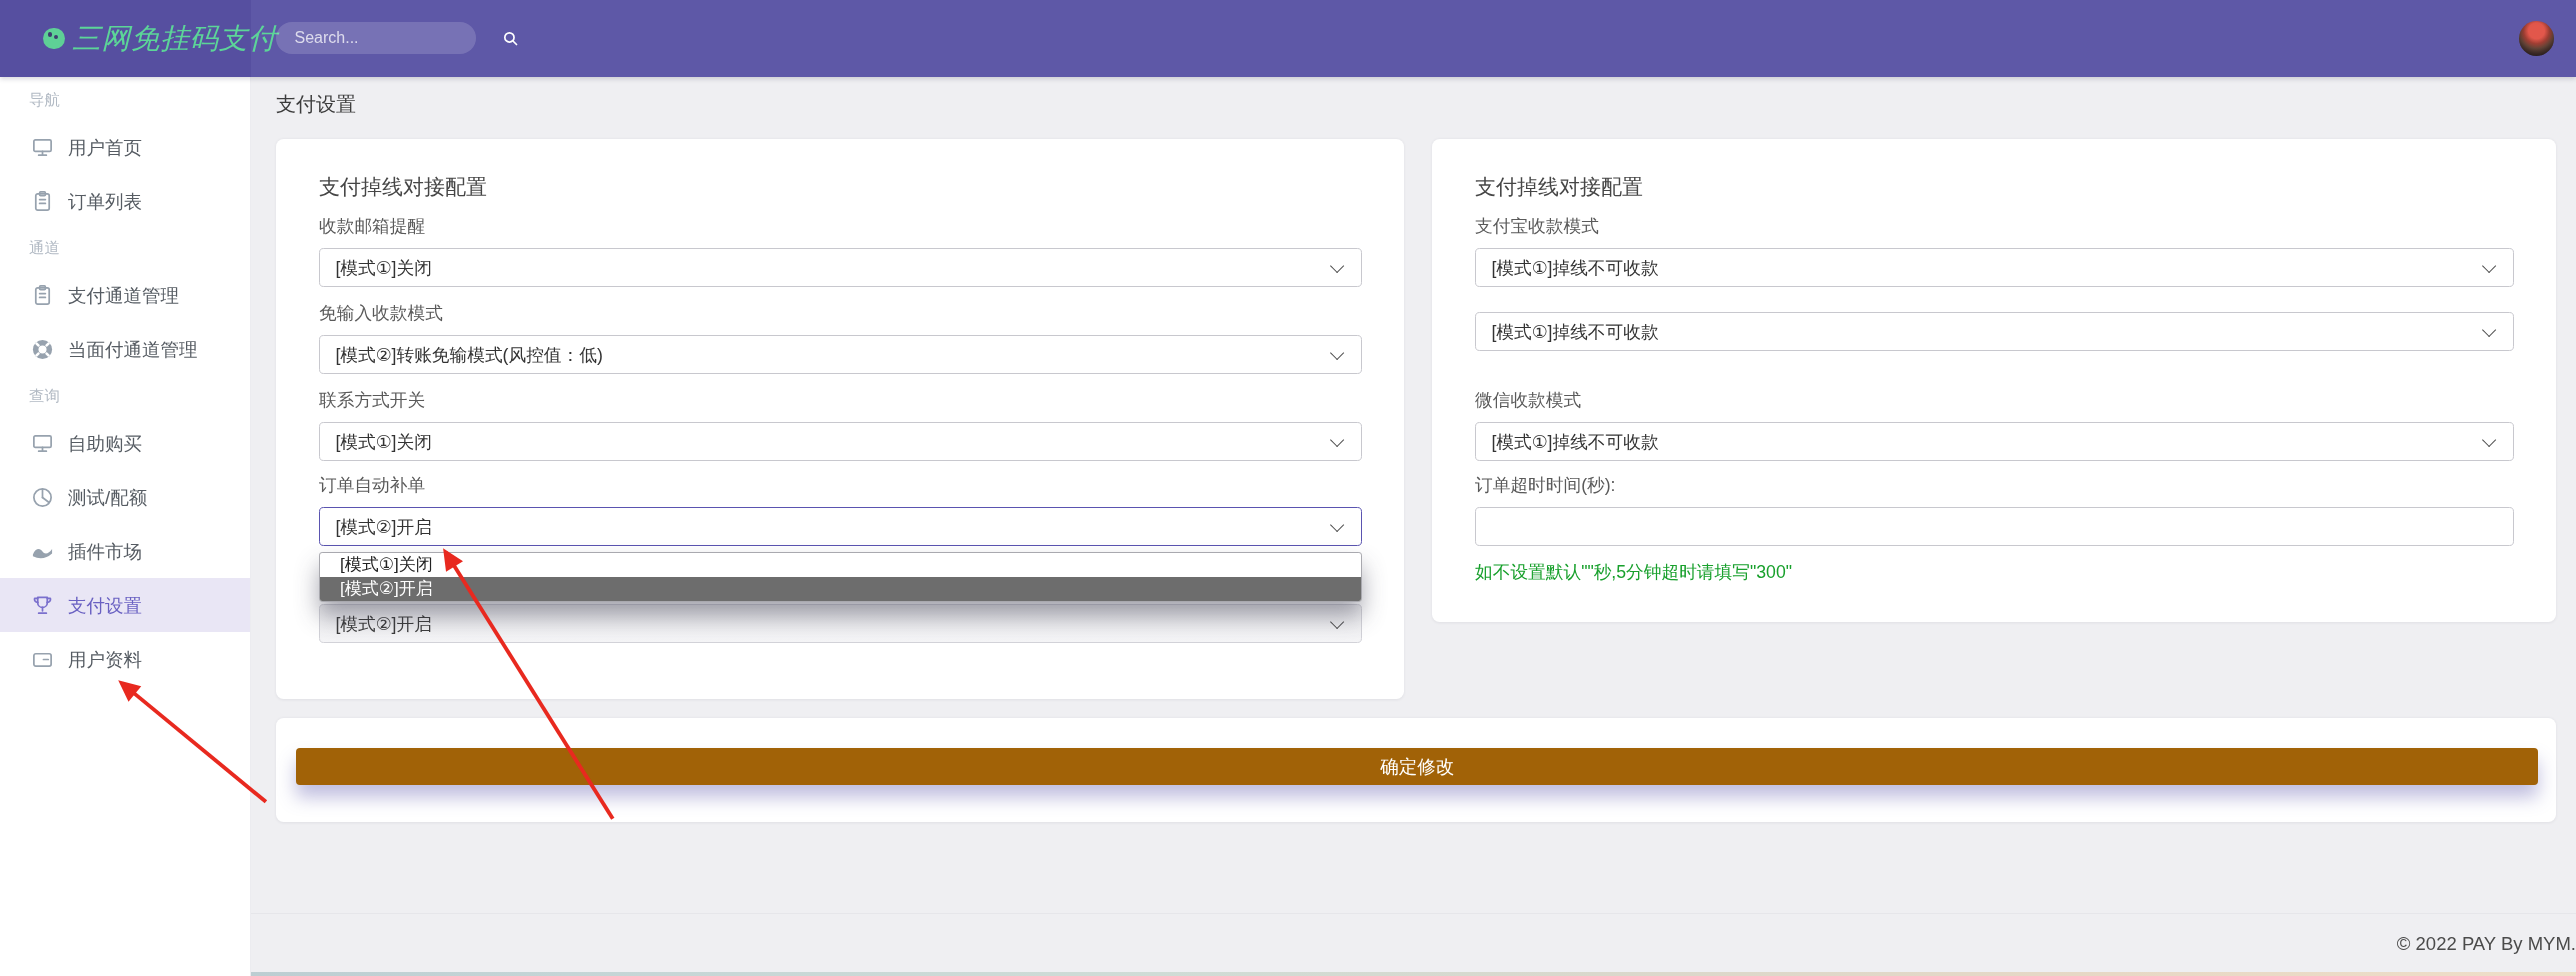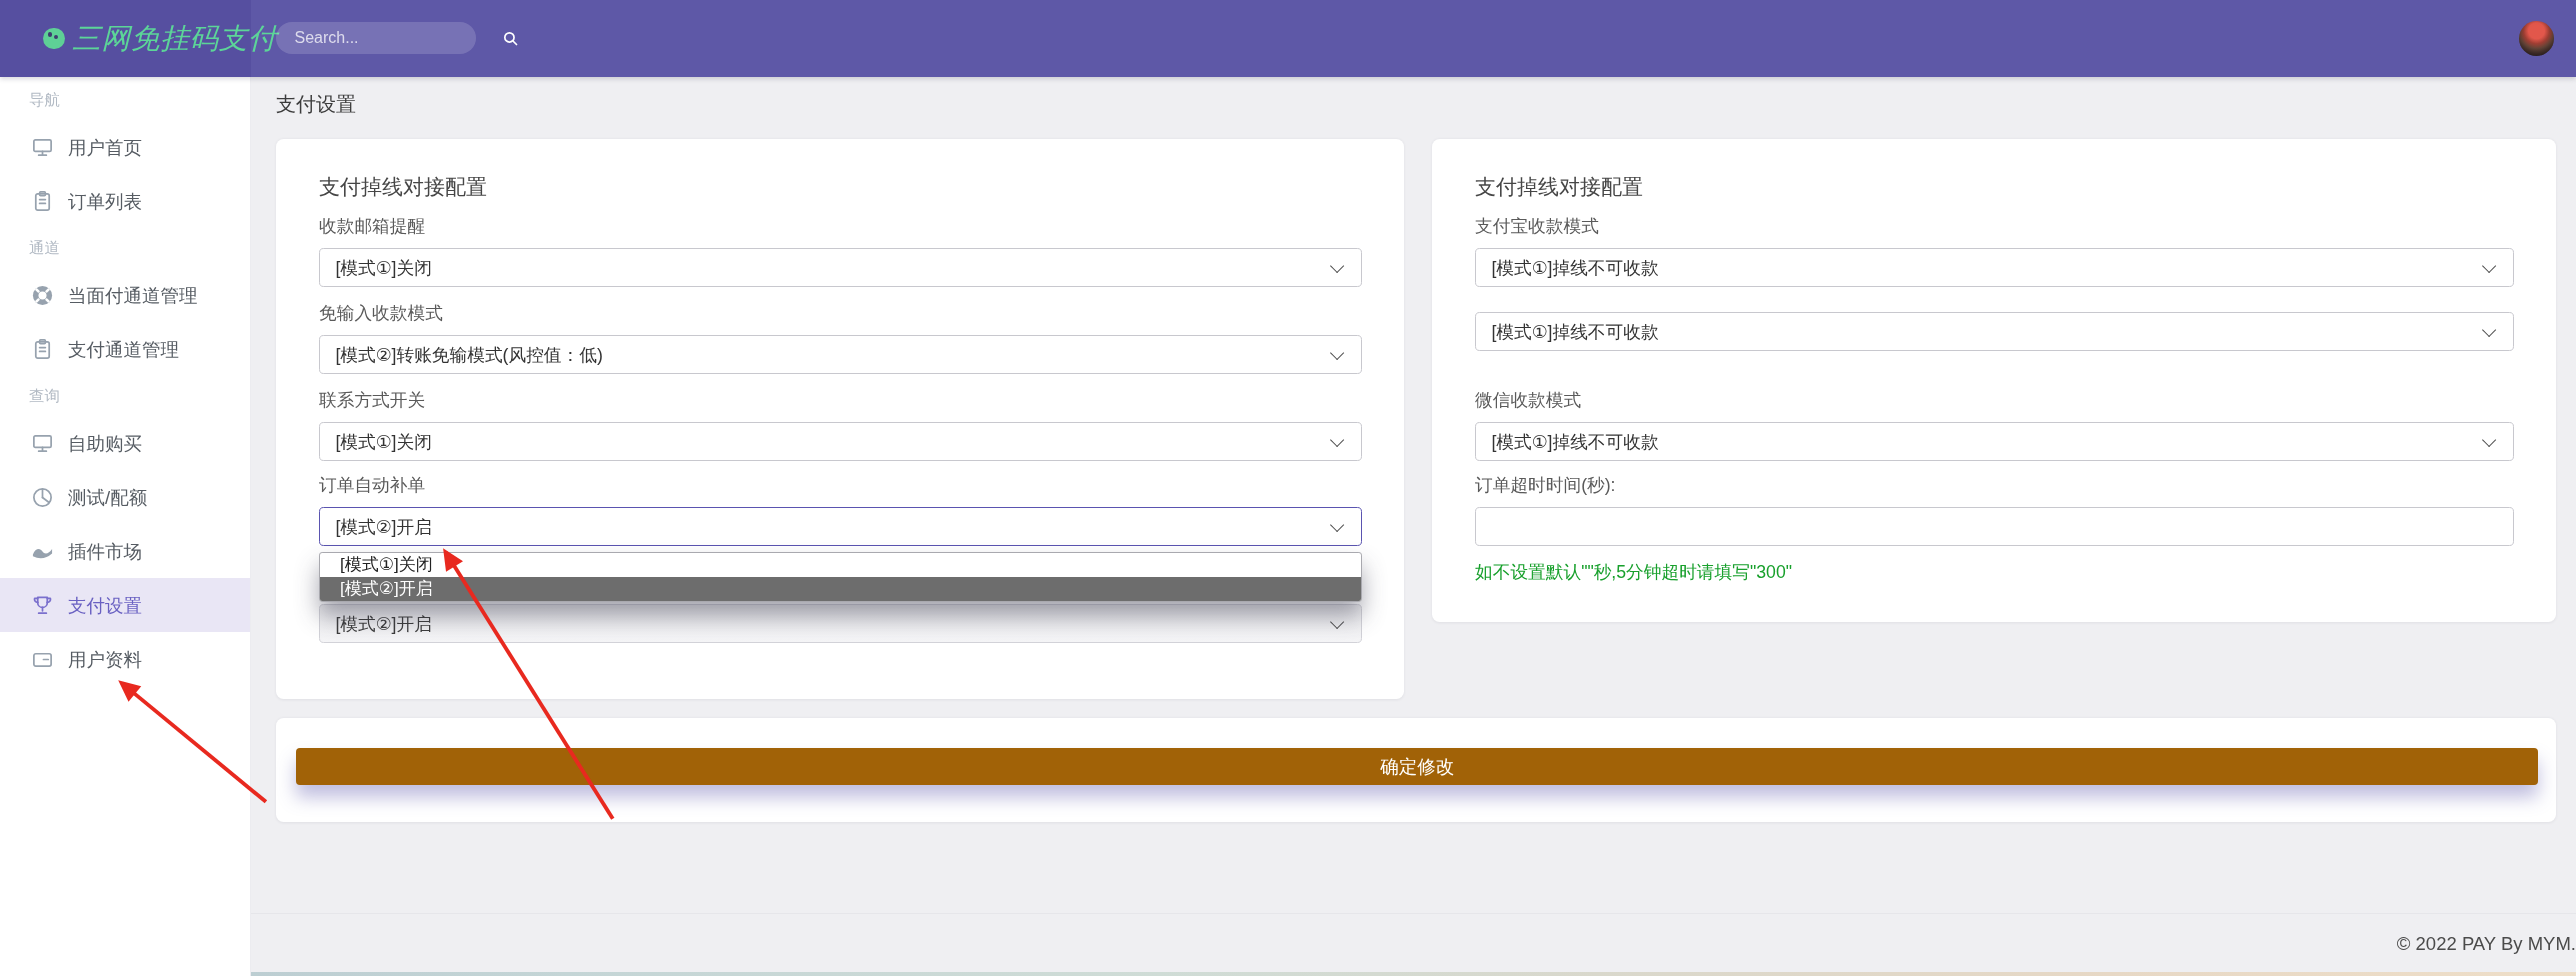--- a/index.html
+++ b/index.html
@@ -128,46 +128,46 @@
       </span>
     <span>订单列表</span>
   </div>
 
   <div class="side-section">
     <span>通道</span>
     </div>
 
   <div class="side-item">
     <span class="s-icon">
+      <svg width="23" height="23" viewBox="0 0 24 24" fill="none" stroke="currentColor" stroke-width="1.8" stroke-linecap="round">
+        <rect x="5" y="4" width="14" height="17" rx="2"></rect>
+          <rect x="9" y="2" width="6" height="4" rx="1"></rect>
+        <line x1="9" y1="10" x2="15" y2="10"></line>
+          <line x1="9" y1="14" x2="15" y2="14"></line>
+      </svg>
+      </span>
+    <span>支付通道管理</span>
+  </div>
+
+  <div class="side-item">
+    <span class="s-icon">
       <svg width="23" height="23" viewBox="0 0 24 24">
         <circle cx="12" cy="12" r="10" fill="currentColor"></circle>
         <circle cx="12" cy="12" r="4.2" fill="#ffffff"></circle>
         <g stroke="#ffffff" stroke-width="2.6">
           <line x1="5" y1="5" x2="8.5" y2="8.5"></line>
             <line x1="19" y1="5" x2="15.5" y2="8.5"></line>
           <line x1="5" y1="19" x2="8.5" y2="15.5"></line>
             <line x1="19" y1="19" x2="15.5" y2="15.5"></line>
         </g>
       </svg>
       </span>
     <span>当面付通道管理</span>
   </div>
 
-  <div class="side-item">
-    <span class="s-icon">
-      <svg width="23" height="23" viewBox="0 0 24 24" fill="none" stroke="currentColor" stroke-width="1.8" stroke-linecap="round">
-        <rect x="5" y="4" width="14" height="17" rx="2"></rect>
-          <rect x="9" y="2" width="6" height="4" rx="1"></rect>
-        <line x1="9" y1="10" x2="15" y2="10"></line>
-          <line x1="9" y1="14" x2="15" y2="14"></line>
-      </svg>
-      </span>
-    <span>支付通道管理</span>
-  </div>
-
   <div class="side-section">
     <span>查询</span>
     </div>
 
   <div class="side-item">
     <span class="s-icon">
       <svg width="23" height="23" viewBox="0 0 24 24" fill="none" stroke="currentColor" stroke-width="1.8" stroke-linecap="round">
         <rect x="3" y="4" width="18" height="12" rx="1.5"></rect>
           <line x1="12" y1="16" x2="12" y2="20"></line>
           <line x1="8" y1="20" x2="16" y2="20"></line>

